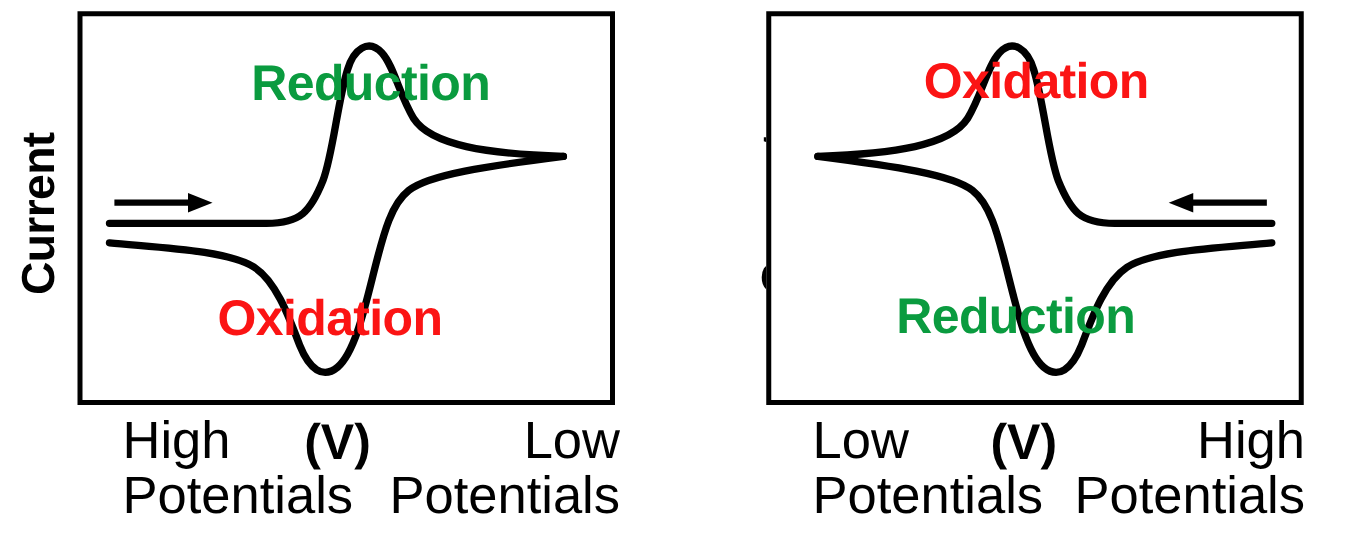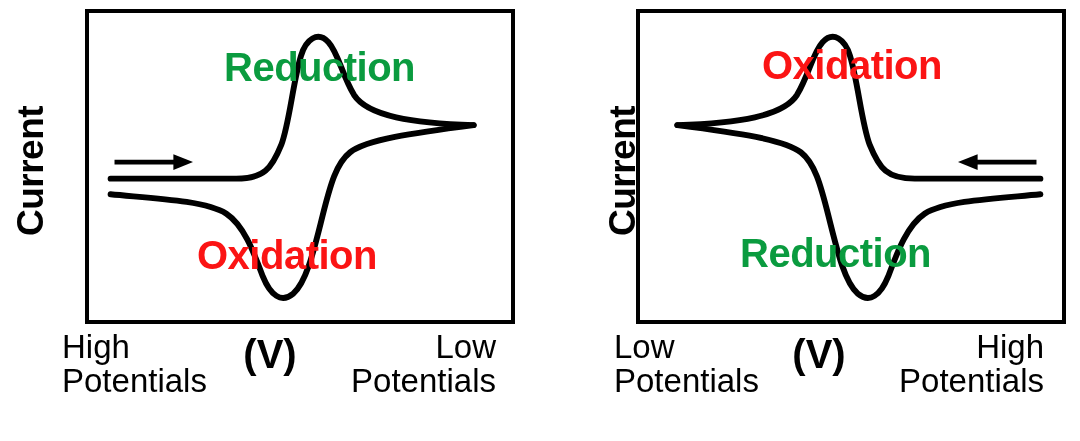--- a/index.html
+++ b/index.html
@@ -50,21 +50,20 @@
   }
   #panel-left  .ylabel { left: 8px;  top: 12px; }
   #panel-right .ylabel { left: 60px; top: 12px; }
 
   
   .plot-frame {
     position: absolute;
     border: 4px solid #000000;
     background: #ffffff;
     box-sizing: border-box;
-    margin-left: 23px;
   }
   #panel-left  .plot-frame { left: 62px;  top: 9px; width: 430px; height: 315px; }
   #panel-right .plot-frame { left: 73px;  top: 9px; width: 430px; height: 315px; }
 
   .plot-svg {
     position: absolute;
     left: 0;
     top: 0;
     width: 100%;
     height: 100%;
@@ -89,24 +88,25 @@
   
   .xaxis-labels {
     position: absolute;
     left: 0;
     top: 330px;
     width: 540px;
     height: 105px;
   }
   .x-end {
     position: absolute;
-    font-size: 33px;
+    font-size: 42px;
     color: #000000;
     line-height: 1.04;
     white-space: nowrap;
+    margin-left: 36px;
   }
   .x-end.left-end  { left: 62px;  text-align: left; }
   .x-end.right-end { right: 44px; text-align: right; }
   .x-unit {
     position: absolute;
     left: 0;
     right: 0;
     top: 2px;
     text-align: center;
     font-size: 40px;

